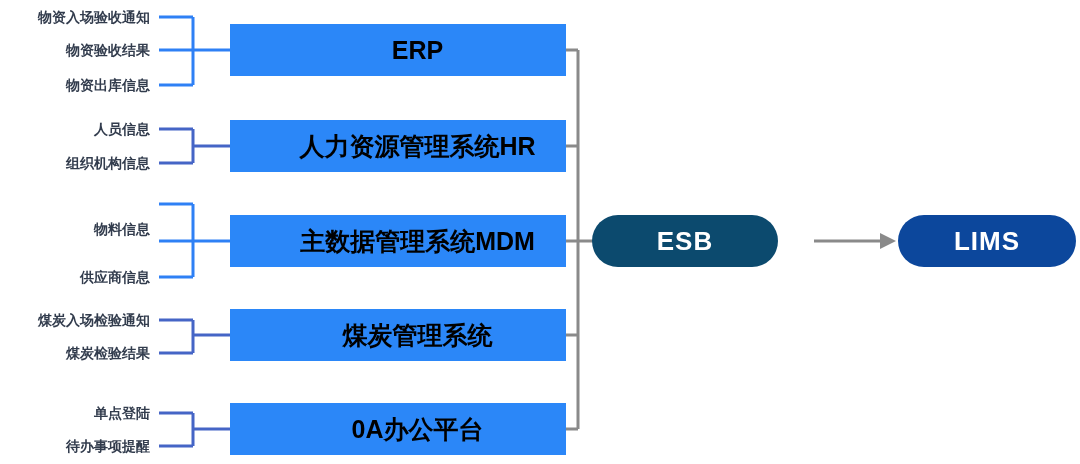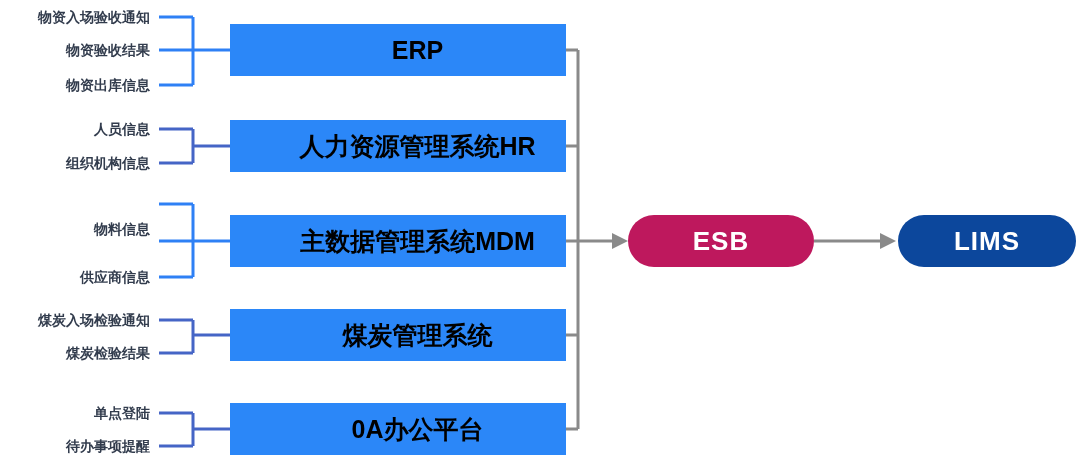--- a/index.html
+++ b/index.html
@@ -54,23 +54,23 @@
     border-radius: 26px;
     color: #ffffff;
     font-size: 26px;
     font-weight: 700;
     display: flex;
     align-items: center;
     justify-content: center;
     letter-spacing: 1px;
   }
   .pill-esb {
-    left: 628px;
+    left: 592px;
     width: 186px;
-    background: #be185d;
+    background: #0c4a6e;
   }
   .pill-lims {
     left: 898px;
     width: 178px;
     background: #0c479c;
   }
 </style>
 </head>
 <body>
 

